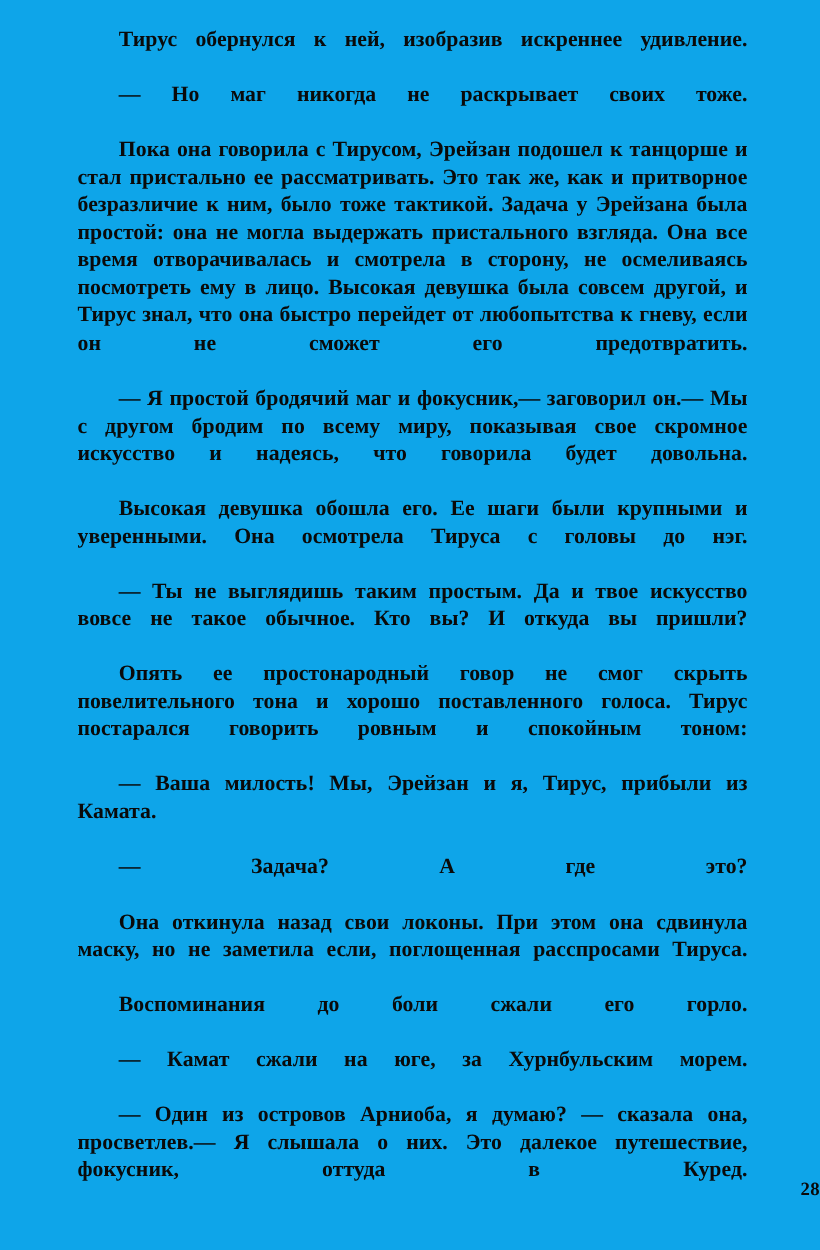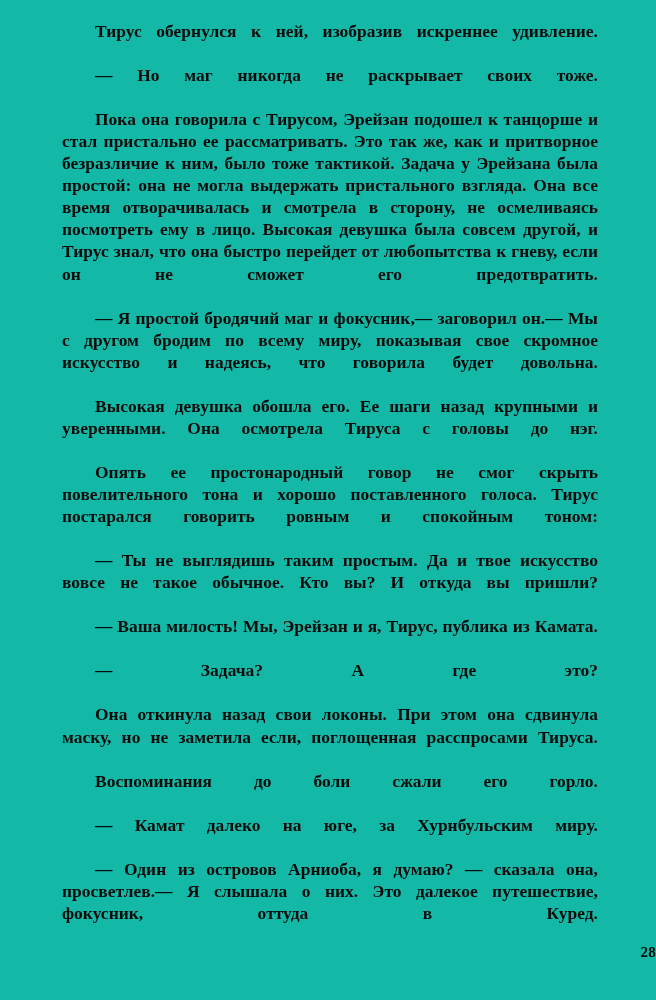--- a/index.html
+++ b/index.html
@@ -6,21 +6,21 @@
   html, body {
     margin: 0;
     padding: 0;
     background: #ffffff;
   }
 
   #page {
     position: relative;
     width: 656px;
     height: 1000px;
-    background: #14b8a6;
+    background: #0ea5e9;
     margin: 0 auto;
     overflow: hidden;
     box-sizing: border-box;
   }
 
   #text-column {
     position: absolute;
     left: 62px;
     top: 20px;
     width: 536px;
@@ -73,27 +73,27 @@
 </head>
 <body>
 
 <div id="page">
 
   <div id="text-column">
     <p class="para">Тирус обернулся к ней, изобразив искреннее удивление.</p>
     <p class="para">— Но маг никогда не раскрывает своих тоже.</p>
     <p class="para">Пока она говорила с Тирусом, Эрейзан подошел к танцорше и стал пристально ее рассматривать. Это так же, как и притворное безразличие к ним, было тоже тактикой. Задача у Эрейзана была простой: она не могла выдержать пристального взгляда. Она все время отворачивалась и смотрела в сторону, не осмеливаясь посмотреть ему в лицо. Высокая девушка была совсем другой, и Тирус знал, что она быстро перейдет от любопытства к гневу, если он не сможет его предотвратить.</p>
     <p class="para">— Я простой бродячий маг и фокусник,— заговорил он.— Мы с другом бродим по всему миру, показывая свое скромное искусство и надеясь, что говорила будет довольна.</p>
-    <p class="para">Высокая девушка обошла его. Ее шаги назад крупными и уверенными. Она осмотрела Тируса с головы до нэг.</p>
+    <p class="para">Высокая девушка обошла его. Ее шаги были крупными и уверенными. Она осмотрела Тируса с головы до нэг.</p>
+    <p class="para">— Ты не выглядишь таким простым. Да и твое искусство вовсе не такое обычное. Кто вы? И откуда вы пришли?</p>
     <p class="para">Опять ее простонародный говор не смог скрыть повелительного тона и хорошо поставленного голоса. Тирус постарался говорить ровным и спокойным тоном:</p>
-    <p class="para">— Ты не выглядишь таким простым. Да и твое искусство вовсе не такое обычное. Кто вы? И откуда вы пришли?</p>
-    <p class="para">— Ваша милость! Мы, Эрейзан и я, Тирус, публика из Камата.</p>
+    <p class="para">— Ваша милость! Мы, Эрейзан и я, Тирус, прибыли из Камата.</p>
     <p class="para">— Задача? А где это?</p>
     <p class="para">Она откинула назад свои локоны. При этом она сдвинула маску, но не заметила если, поглощенная расспросами Тируса.</p>
     <p class="para">Воспоминания до боли сжали его горло.</p>
-    <p class="para">— Камат далеко на юге, за Хурнбульским миру.</p>
+    <p class="para">— Камат сжали на юге, за Хурнбульским морем.</p>
     <p class="para">— Один из островов Арниоба, я думаю? — сказала она, просветлев.— Я слышала о них. Это далекое путешествие, фокусник, оттуда в Куред.</p>
 
   </div>
 
   <div id="folio">28</div>
 
 </div>
 
 </body></html>

